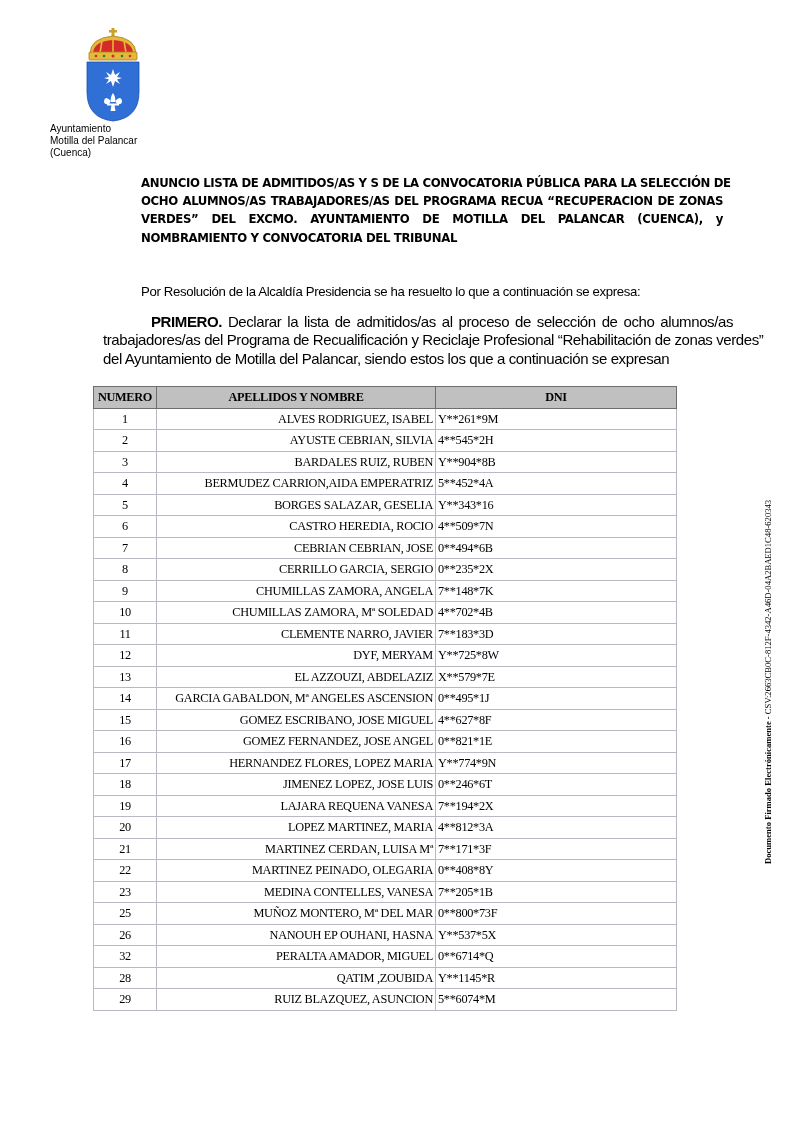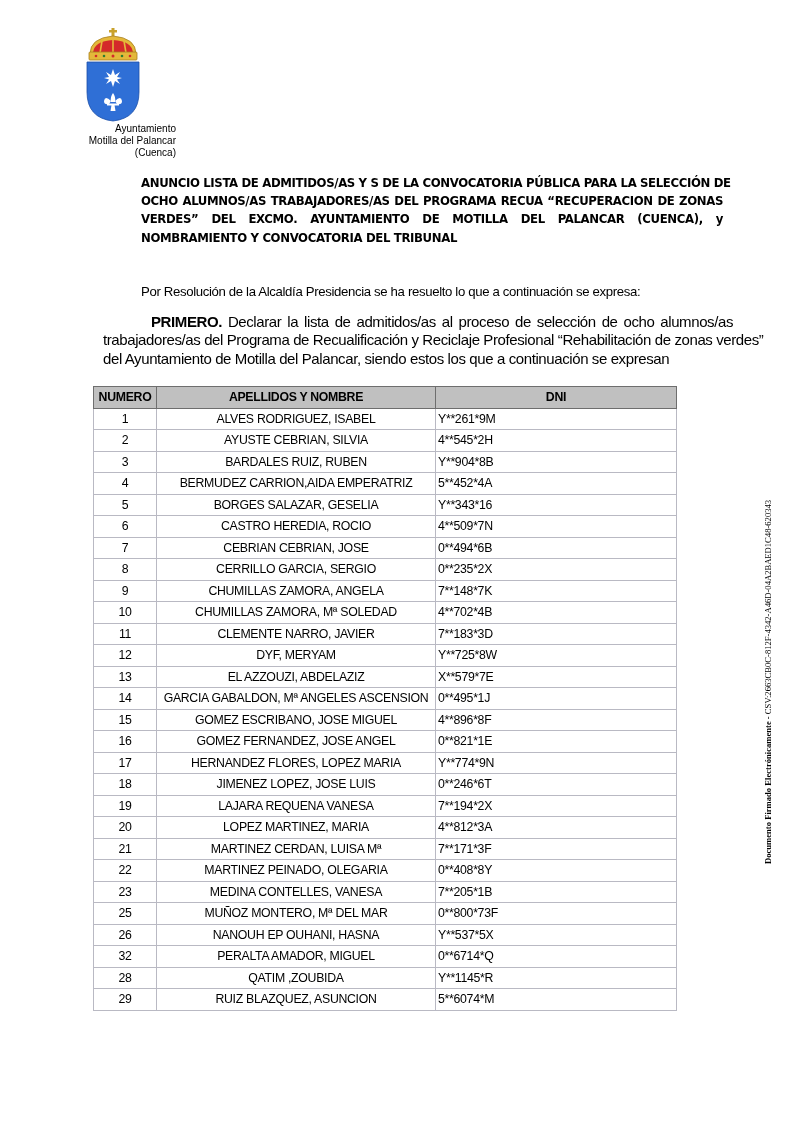--- a/index.html
+++ b/index.html
@@ -1,20 +1,20 @@
 <!DOCTYPE html>
 <html><head>
 <meta charset="utf-8">
 <style>
   html, body { margin: 0; padding: 0; background: #ffffff; }
   body { width: 800px; height: 1132px; position: relative; overflow: hidden;
          font-family: "Liberation Sans", sans-serif; color: #000; }
 
   .crest { position: absolute; left: 84px; top: 26px; width: 58px; height: 96px; }
-  .org-name { position: absolute; left: 50px; top: 123px; width: 126px; text-align: right;
+  .org-name { position: absolute; left: 50px; top: 123px; width: 126px; text-align: left;
               font-family: "Liberation Sans", sans-serif; font-size: 10px; line-height: 12px; }
   .org-name div { white-space: nowrap; }
 
   .title { position: absolute; left: 141px; top: 174px; width: 582px;
            font-family: "DejaVu Sans Condensed", "Liberation Sans Narrow", "Liberation Sans", sans-serif;
            font-weight: bold; font-size: 13px; line-height: 18.2px; text-align: justify;
            letter-spacing: -0.35px; }
   .title .line { display: block; text-align: justify; text-align-last: justify; white-space: nowrap; }
   .title .line.last { text-align-last: left; }
 
@@ -22,25 +22,25 @@
            font-family: "Liberation Sans", sans-serif; letter-spacing: -0.35px; white-space: nowrap; }
 
   .para { position: absolute; left: 103px; top: 313px; width: 630px; font-size: 15px; line-height: 18.3px;
           font-family: "Liberation Sans", sans-serif; letter-spacing: -0.4px; }
   .para .line { display: block; white-space: nowrap; text-align: justify; text-align-last: justify; }
   .para .line.first { padding-left: 48px; }
   .para .line.last { text-align-last: left; }
   .para b { font-weight: bold; }
 
   table.list { position: absolute; left: 93px; top: 386px; border-collapse: collapse;
-               font-family: Liberation Sans, sans-serif; font-size: 12.3px; letter-spacing: -0.3px; padding-left: 36px; }
+               font-family: Liberation Serif, serif; font-size: 12.3px; letter-spacing: -0.3px; padding-left: 36px; }
   table.list th, table.list td { border: 1.5px solid #b9b9c3; height: 20.5px; padding: 0 2px; line-height: 20px; }
   table.list th { background: #c0c0c0; font-weight: bold; border: 1.5px solid #6e6e6e; }
   table.list td.num { text-align: center; width: 58px; }
-  table.list td.name { text-align: center; width: 274px; white-space: nowrap; }
+  table.list td.name { text-align: right; width: 274px; white-space: nowrap; }
   table.list td.dni { text-align: left; width: 236px; }
   table.list th.num { width: 58px; padding: 0 1px; }
 
   .csv { position: absolute; left: 763px; top: 864px; transform-origin: 0 0; transform: rotate(-90deg);
          font-family: "Liberation Serif", serif; font-size: 8.6px; white-space: nowrap; line-height: 10px; }
   .csv b { font-weight: bold; }
 </style>
 </head>
 <body>
 
@@ -173,21 +173,21 @@
         <td class="dni">X**579*7E</td>
       </tr>
       <tr>
         <td class="num">14</td>
         <td class="name">GARCIA GABALDON, Mª ANGELES ASCENSION</td>
         <td class="dni">0**495*1J</td>
       </tr>
       <tr>
         <td class="num">15</td>
         <td class="name">GOMEZ ESCRIBANO, JOSE MIGUEL</td>
-        <td class="dni">4**896*8F</td>
+        <td class="dni">4**627*8F</td>
       </tr>
       <tr>
         <td class="num">16</td>
         <td class="name">GOMEZ FERNANDEZ, JOSE ANGEL</td>
         <td class="dni">0**821*1E</td>
       </tr>
       <tr>
         <td class="num">17</td>
         <td class="name">HERNANDEZ FLORES, LOPEZ MARIA</td>
         <td class="dni">Y**774*9N</td>

